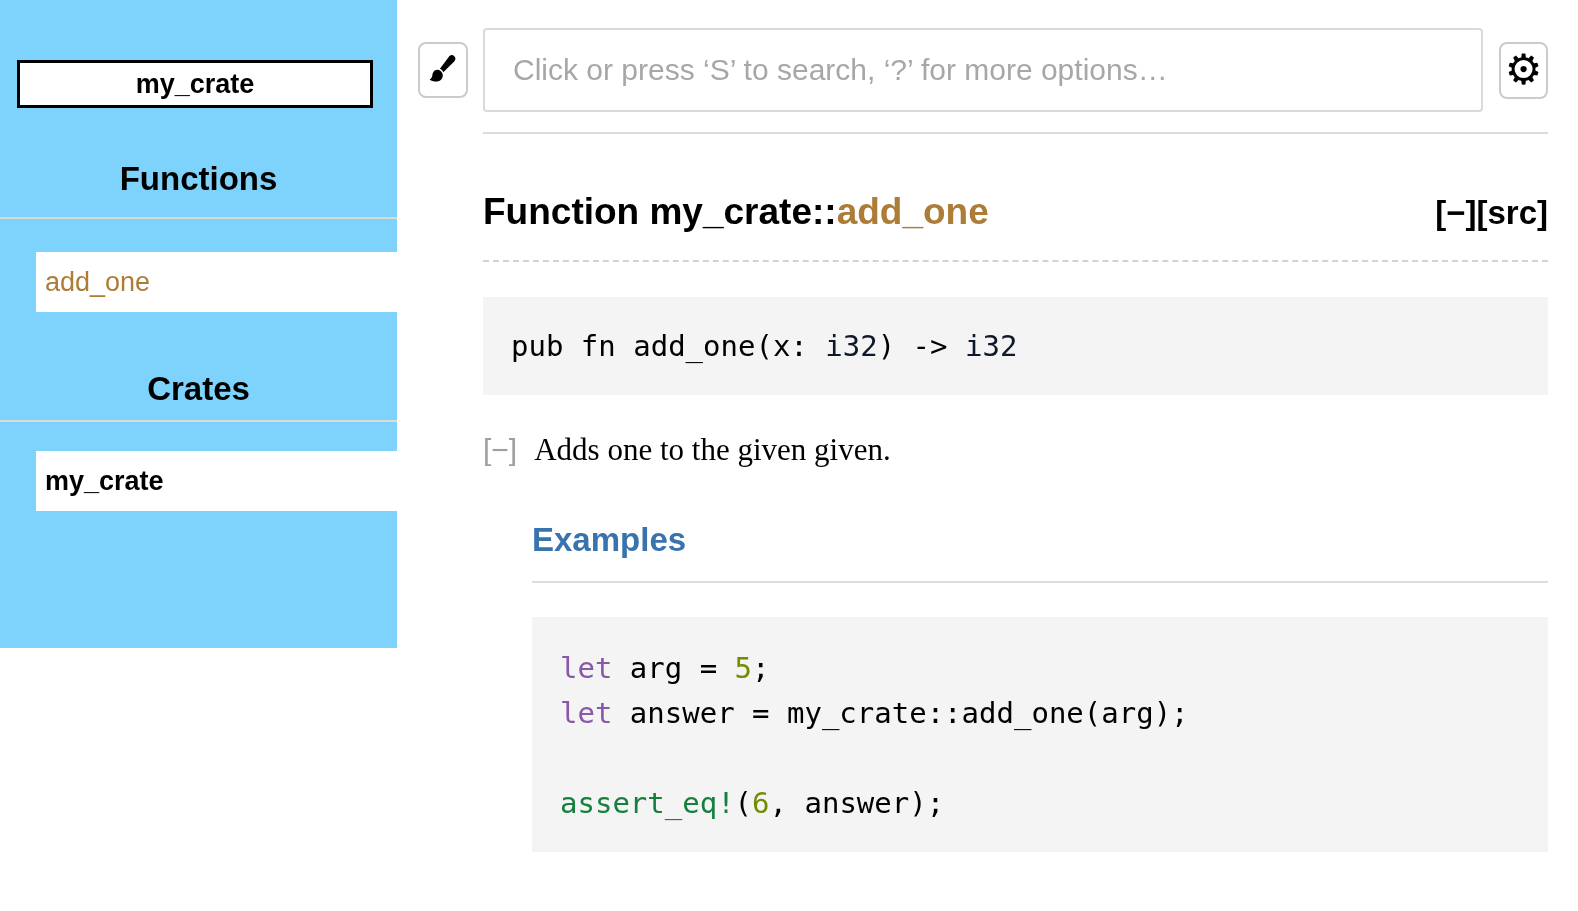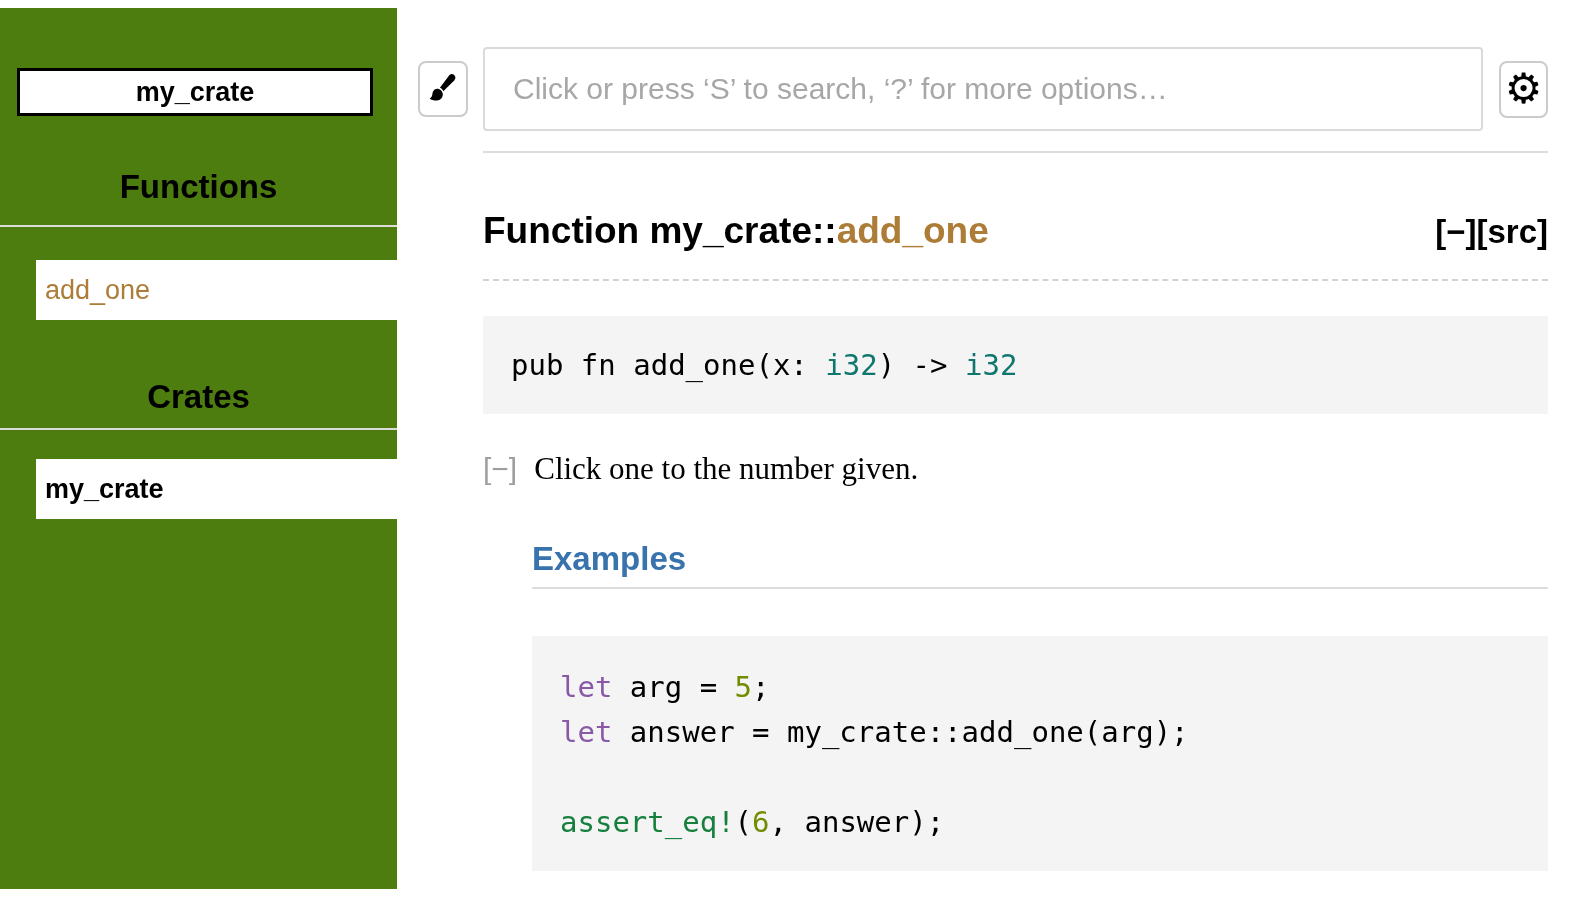--- a/index.html
+++ b/index.html
@@ -6,22 +6,22 @@
   html, body { width: 1578px; height: 911px; overflow: hidden; }
   body {
     font-family: "Liberation Sans", sans-serif;
     background: #ffffff;
     color: #000;
     position: relative;
   }
 
   
   .sidebar {
-    position: absolute; left: 0; top: 8px; width: 397px; height: 881px;
-    background: #4d7c0f;
+    position: absolute; left: 0; top: 0; width: 397px; height: 648px;
+    background: #7dd3fc;
   }
   .crate-box {
     position: absolute; left: 17px; top: 60px; width: 356px; height: 48px;
     background: #fff; border: 3px solid #000;
     display: flex; align-items: center; justify-content: center;
     font-size: 27px; font-weight: bold; cursor: default;
   }
   .side-heading {
     position: absolute; left: 0; width: 397px; text-align: center;
     font-size: 33px; font-weight: bold;
@@ -36,21 +36,21 @@
   .side-rule.r2 { top: 420px; }
   .side-row {
     position: absolute; left: 36px; width: 361px; height: 60px;
     background: #fff; display: flex; align-items: center;
     padding-left: 9px; font-size: 27px; cursor: pointer;
   }
   .side-row.fn-item { top: 252px; color: #AD7C37; }
   .side-row.crate-item { top: 451px; color: #000; font-weight: bold; }
 
   
-  .main { position: absolute; left: 397px; top: 0; right: 0; bottom: 0; background: #fff; margin-top: 19px; }
+  .main { position: absolute; left: 397px; top: 0; right: 0; bottom: 0; background: #fff; }
 
   .topbar {
     position: absolute; left: 21px; right: 30px; top: 28px; height: 84px;
     display: flex; align-items: center;
   }
   .icon-btn {
     background: #fff; border: 2px solid #CBCBCB; border-radius: 8px;
     display: flex; align-items: center; justify-content: center;
     cursor: pointer; flex: 0 0 auto;
   }
@@ -96,34 +96,34 @@
     font-family: "Liberation Serif", serif; font-size: 31px; line-height: 40px;
   }
   .doc-toggle {
     font-family: "Liberation Sans", sans-serif; color: #9E9E9E;
     font-size: 30px; margin-right: 17px; cursor: pointer;
   }
 
   .examples-heading {
     position: absolute; top: 516px; left: 49px; right: 0;
     font-size: 33px; font-weight: bold; color: #3873AD; line-height: 48px;
-    padding-bottom: 4px; border-bottom: 2px solid #DDDDDD;
+    padding-bottom: 17px; border-bottom: 2px solid #DDDDDD;
   }
 
   .example-block {
     position: absolute; top: 617px; left: 49px; right: 0; height: 235px;
     background: #F4F4F4; padding: 29px 0 0 28px;
     font-size: 29px; overflow: hidden;
   }
   .code-line { line-height: 45px; white-space: pre; }
 
   .tok-kw { color: #8959A8; }
   .tok-num { color: #718C00; }
   .tok-macro { color: #15803d; }
-  .tok-prim { color: #0f766e; }
+  .tok-prim { color: #0f172a; }
 </style>
 </head>
 <body>
 
 <nav class="sidebar">
   <div class="crate-box">
     <span>my_crate</span>
   </div>
 
   <div class="side-heading functions">Functions</div>
@@ -169,21 +169,21 @@
       <div class="out-of-band">
         <span>[−]</span><span>[src]</span>
       </div>
     </div>
 
     <div class="sig-block code-font">
       <span><span>pub fn add_one(x: </span><span class="tok-prim">i32</span><span>) -&gt; </span><span class="tok-prim">i32</span></span>
     </div>
 
     <div class="doc-line">
-      <span class="doc-toggle">[−]</span><span>Click one to the number given.</span>
+      <span class="doc-toggle">[−]</span><span>Adds one to the given given.</span>
     </div>
 
     <div class="examples-heading">Examples</div>
 
     <div class="example-block code-font">
       <div>
           <div class="code-line"><span class="tok-kw">let</span><span> arg = </span><span class="tok-num">5</span><span>;</span></div>
           <div class="code-line"><span class="tok-kw">let</span><span> answer = my_crate::add_one(arg);</span></div>
           <div class="code-line">&nbsp;</div>
           <div class="code-line"><span class="tok-macro">assert_eq!</span><span>(</span><span class="tok-num">6</span><span>, answer);</span></div>

